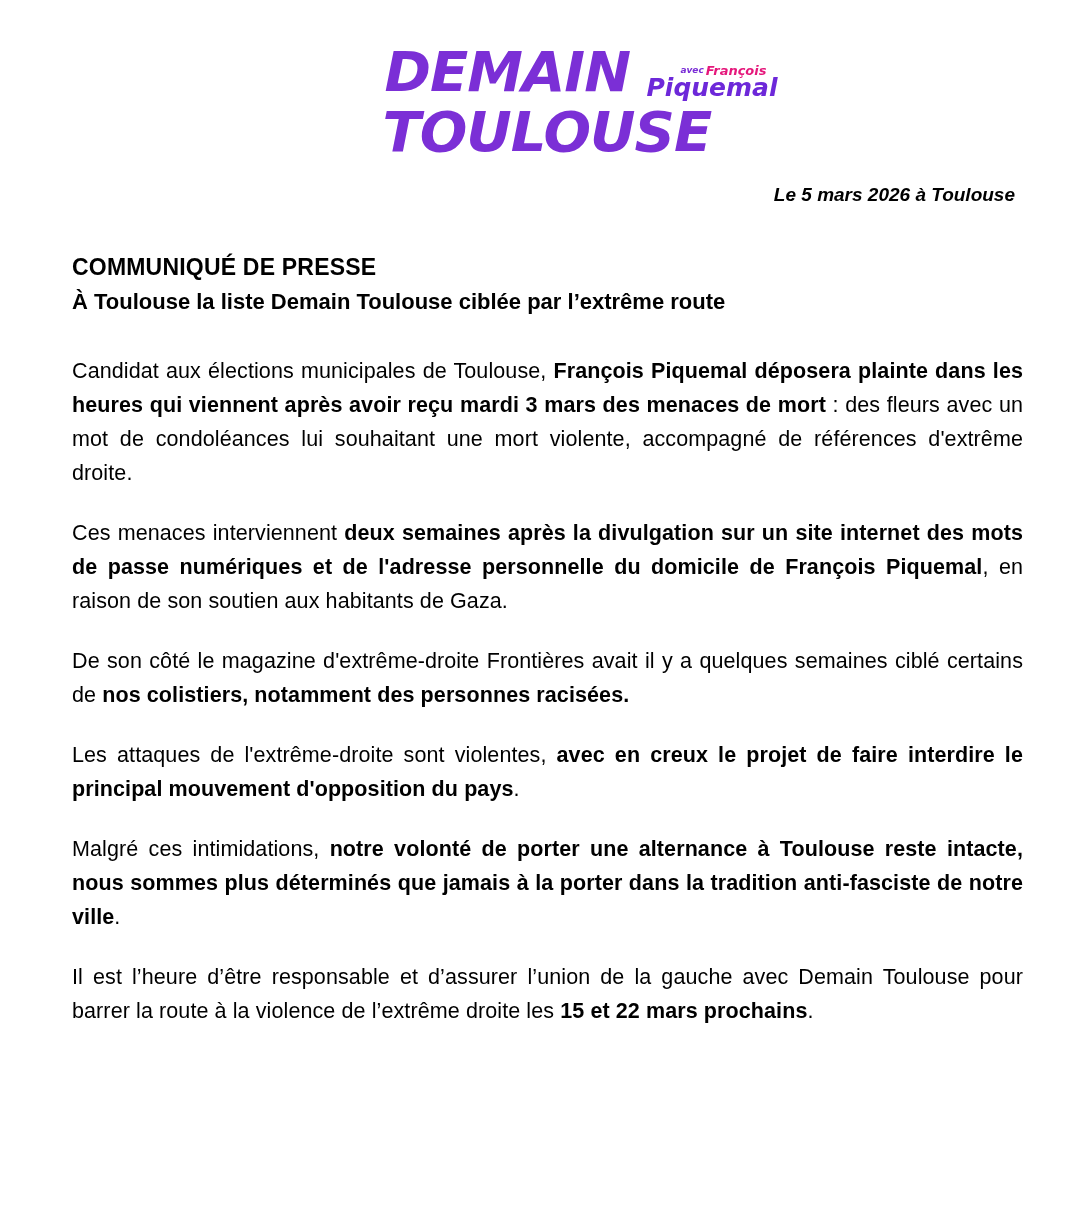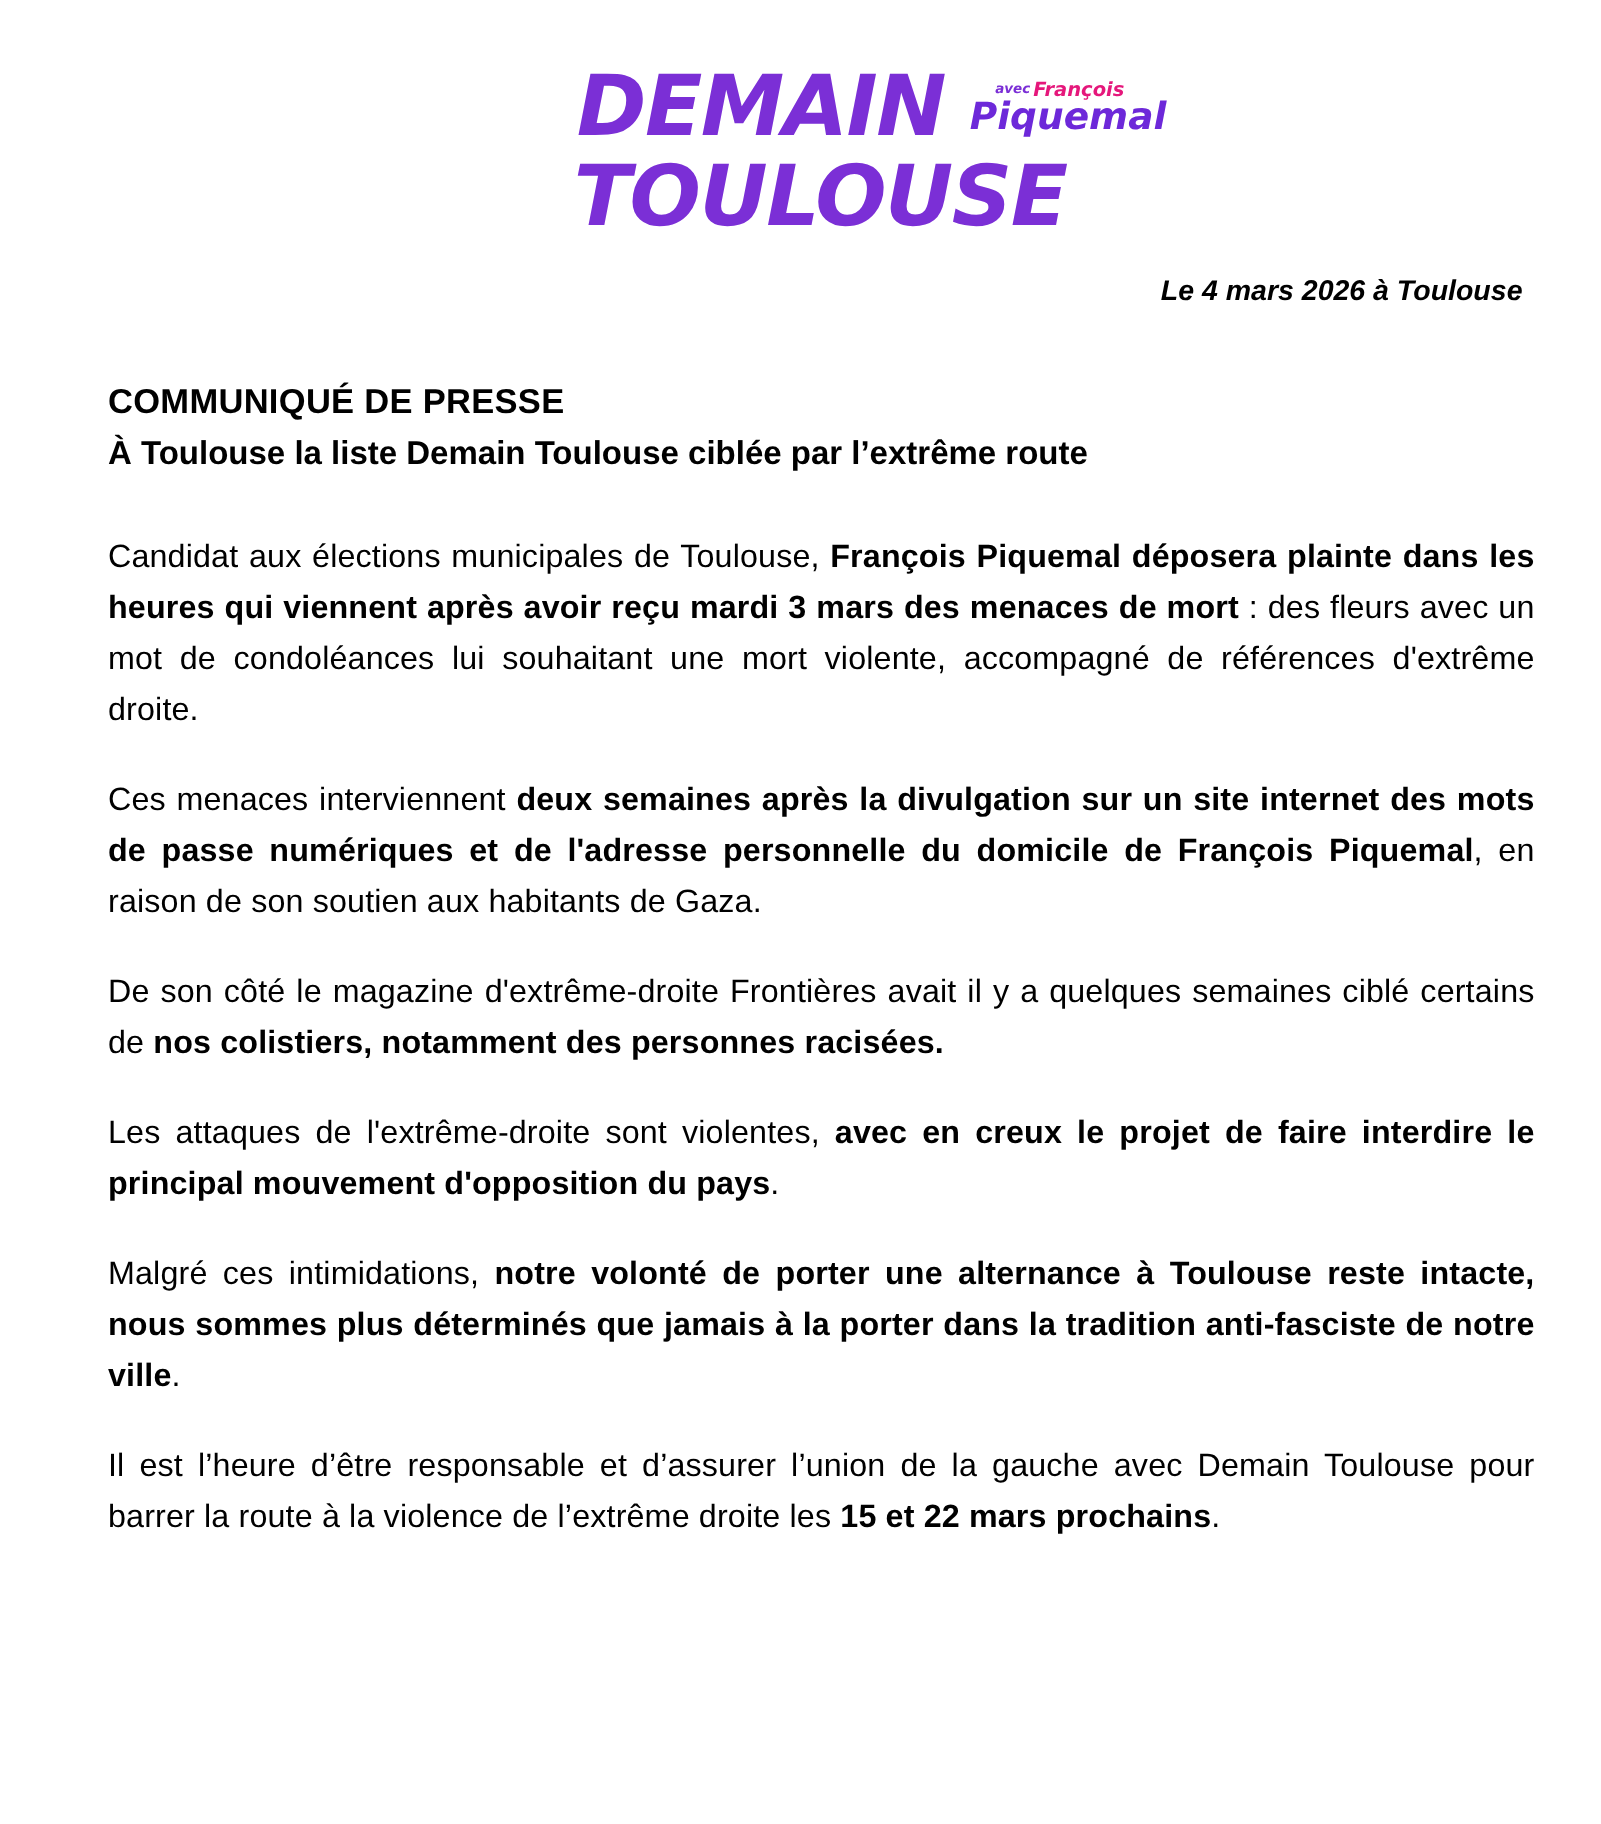--- a/index.html
+++ b/index.html
@@ -53,23 +53,23 @@
     letter-spacing: -1px;
     color: #7B2FD6;
     display: block;
     text-align: center;
     margin-top: 4px;
     padding-right: 2px;
   }
   .logo-tag {
     position: absolute;
     right: -54px;
-    top: 8px;
+    top: 18px;
     width: 120px;
-    text-align: center;
+    text-align: right;
     line-height: 1;
   }
   .logo-tag-avec {
     font-family: "DejaVu Sans", sans-serif;
     font-size: 9px;
     font-weight: bold;
     font-style: italic;
     color: #7B2FD6;
     display: inline-block;
     transform: translateY(-2px);
@@ -142,21 +142,21 @@
     <div class="logo">
       <span class="logo-demain" style="color: rgb(123, 47, 214);">DEMAIN</span>
       <span class="logo-toulouse" style="color: rgb(123, 47, 214);">TOULOUSE</span>
       <span class="logo-tag">
         <span class="logo-tag-avec" style="color: rgb(123, 47, 214);">avec</span><span class="logo-tag-first" style="color: rgb(229, 23, 123);">François</span>
         <span class="logo-tag-last" style="color: #6d28d9;">Piquemal</span>
       </span>
     </div>
   </div>
 
-  <div class="date-line">Le 4 mars 2026 à Toulouse</div>
+  <div class="date-line">Le 5 mars 2026 à Toulouse</div>
 
   <div class="titles">
     <div class="title-main">COMMUNIQUÉ DE PRESSE</div>
     <div class="title-sub">À Toulouse la liste Demain Toulouse ciblée par l’extrême route</div>
   </div>
 
   <div class="body-text">
       <p class="para"><span>Candidat aux élections municipales de Toulouse, </span><b>François Piquemal déposera plainte dans les heures qui viennent après avoir reçu mardi 3 mars des menaces de mort</b><span> : des fleurs avec un mot de condoléances lui souhaitant une mort violente, accompagné de références d'extrême droite.</span></p>
       <p class="para"><span>Ces menaces interviennent </span><b>deux semaines après la divulgation sur un site internet des mots de passe numériques et de l'adresse personnelle du domicile de François Piquemal</b><span>, en raison de son soutien aux habitants de Gaza.</span></p>
       <p class="para"><span>De son côté le magazine d'extrême-droite Frontières avait il y a quelques semaines ciblé certains de </span><b>nos colistiers, notamment des personnes racisées.</b></p>

